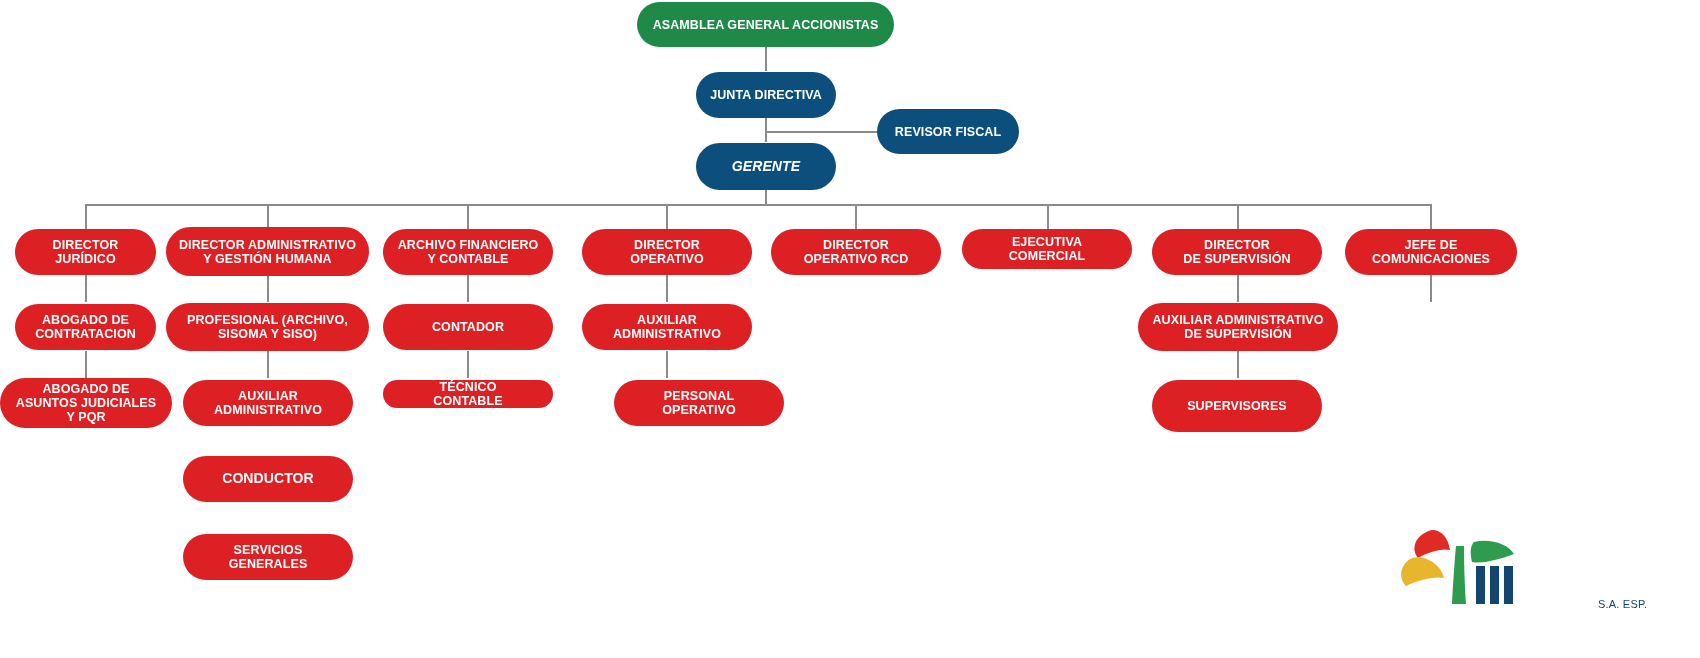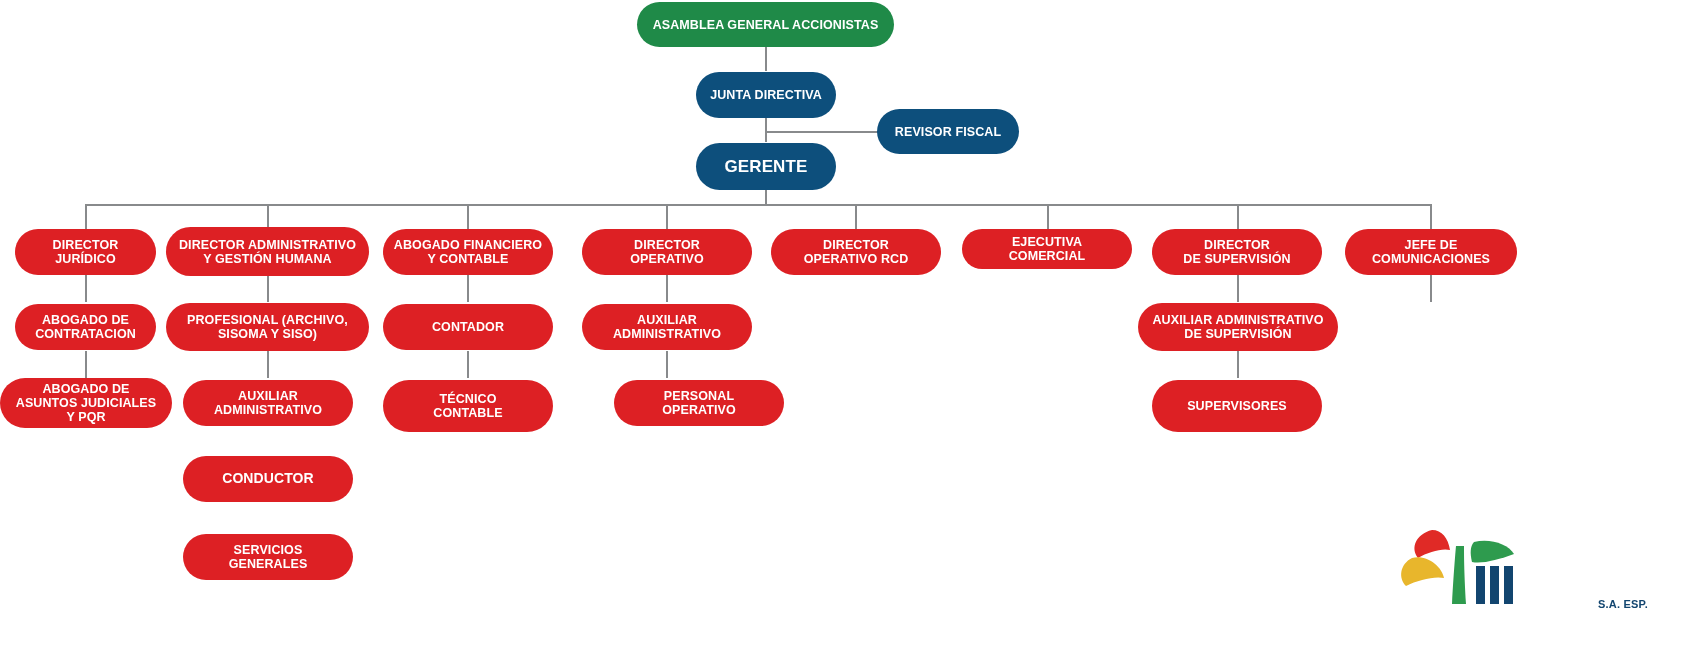--- a/index.html
+++ b/index.html
@@ -40,21 +40,21 @@
   #logo { position: absolute; z-index: 5; }
   .logo-text {
     position: absolute;
     font-weight: bold;
     color: #12456f;
     line-height: 0.92;
     letter-spacing: -0.5px;
   }
   .logo-sub {
     position: absolute;
-    font-weight: bold;
+    font-weight: normal;
     color: #12456f;
     letter-spacing: 0.2px;
   }
 </style>
 </head>
 <body>
 
 <div id="chart-root">
 
   <div class="connector v" style="left:765px; top:46px; height:25px;"></div>
@@ -88,28 +88,28 @@
   <div class="connector v" style="left:467px; top:351px; height:27px;"></div>
   <div class="connector v" style="left:666px; top:351px; height:27px;"></div>
   <div class="connector v" style="left:1237px; top:351px; height:27px;"></div>
 
   <div class="node green" style="left:637px; top:2px; width:257px; height:45px; font-size:12.5px;">ASAMBLEA GENERAL ACCIONISTAS</div>
 
   <div class="node navy" style="left:696px; top:72px; width:140px; height:46px; font-size:12.5px;">JUNTA DIRECTIVA</div>
 
   <div class="node navy" style="left:877px; top:109px; width:142px; height:45px; font-size:12.5px;">REVISOR FISCAL</div>
 
-  <div class="node navy" style="left:696px; top:143px; width:140px; height:47px; font-size:17px;">GERENTE</div>
+  <div class="node navy" style="left:696px; top:143px; width:140px; height:47px; font-size:14px;font-style:italic;">GERENTE</div>
 
   <div class="node red" style="left:15px; top:229px; width:141px; height:46px; font-size:12.5px;">DIRECTOR JURÍDICO</div>
 
   <div class="node red" style="left:166px; top:227px; width:203px; height:49px; font-size:12.5px;">DIRECTOR ADMINISTRATIVO
 Y GESTIÓN HUMANA</div>
 
-  <div class="node red" style="left:383px; top:229px; width:170px; height:46px; font-size:12.5px;">ABOGADO FINANCIERO
+  <div class="node red" style="left:383px; top:229px; width:170px; height:46px; font-size:12.5px;">ARCHIVO FINANCIERO
 Y CONTABLE</div>
 
   <div class="node red" style="left:582px; top:229px; width:170px; height:46px; font-size:12.5px;">DIRECTOR
 OPERATIVO</div>
 
   <div class="node red" style="left:771px; top:229px; width:170px; height:46px; font-size:12.5px;">DIRECTOR
 OPERATIVO RCD</div>
 
   <div class="node red" style="left:962px; top:229px; width:170px; height:40px; font-size:12.5px;">EJECUTIVA
 COMERCIAL</div>
@@ -135,21 +135,21 @@
 DE SUPERVISIÓN</div>
 
 
   <div class="node red" style="left:0px; top:378px; width:172px; height:50px; font-size:12.5px;">ABOGADO DE
 ASUNTOS JUDICIALES
 Y PQR</div>
 
   <div class="node red" style="left:183px; top:380px; width:170px; height:46px; font-size:12.5px;">AUXILIAR
 ADMINISTRATIVO</div>
 
-  <div class="node red" style="left:383px; top:380px; width:170px; height:52px; font-size:12.5px;">TÉCNICO
+  <div class="node red" style="left:383px; top:380px; width:170px; height:28px; font-size:12.5px;">TÉCNICO
 CONTABLE</div>
 
   <div class="node red" style="left:614px; top:380px; width:170px; height:46px; font-size:12.5px;">PERSONAL
 OPERATIVO</div>
 
   <div class="node red" style="left:1152px; top:380px; width:170px; height:52px; font-size:12.5px;">SUPERVISORES</div>
 
   <div class="node red" style="left:183px; top:456px; width:170px; height:46px; font-size:14px;">CONDUCTOR</div>
 
   <div class="node red" style="left:183px; top:534px; width:170px; height:46px; font-size:12.5px;">SERVICIOS

